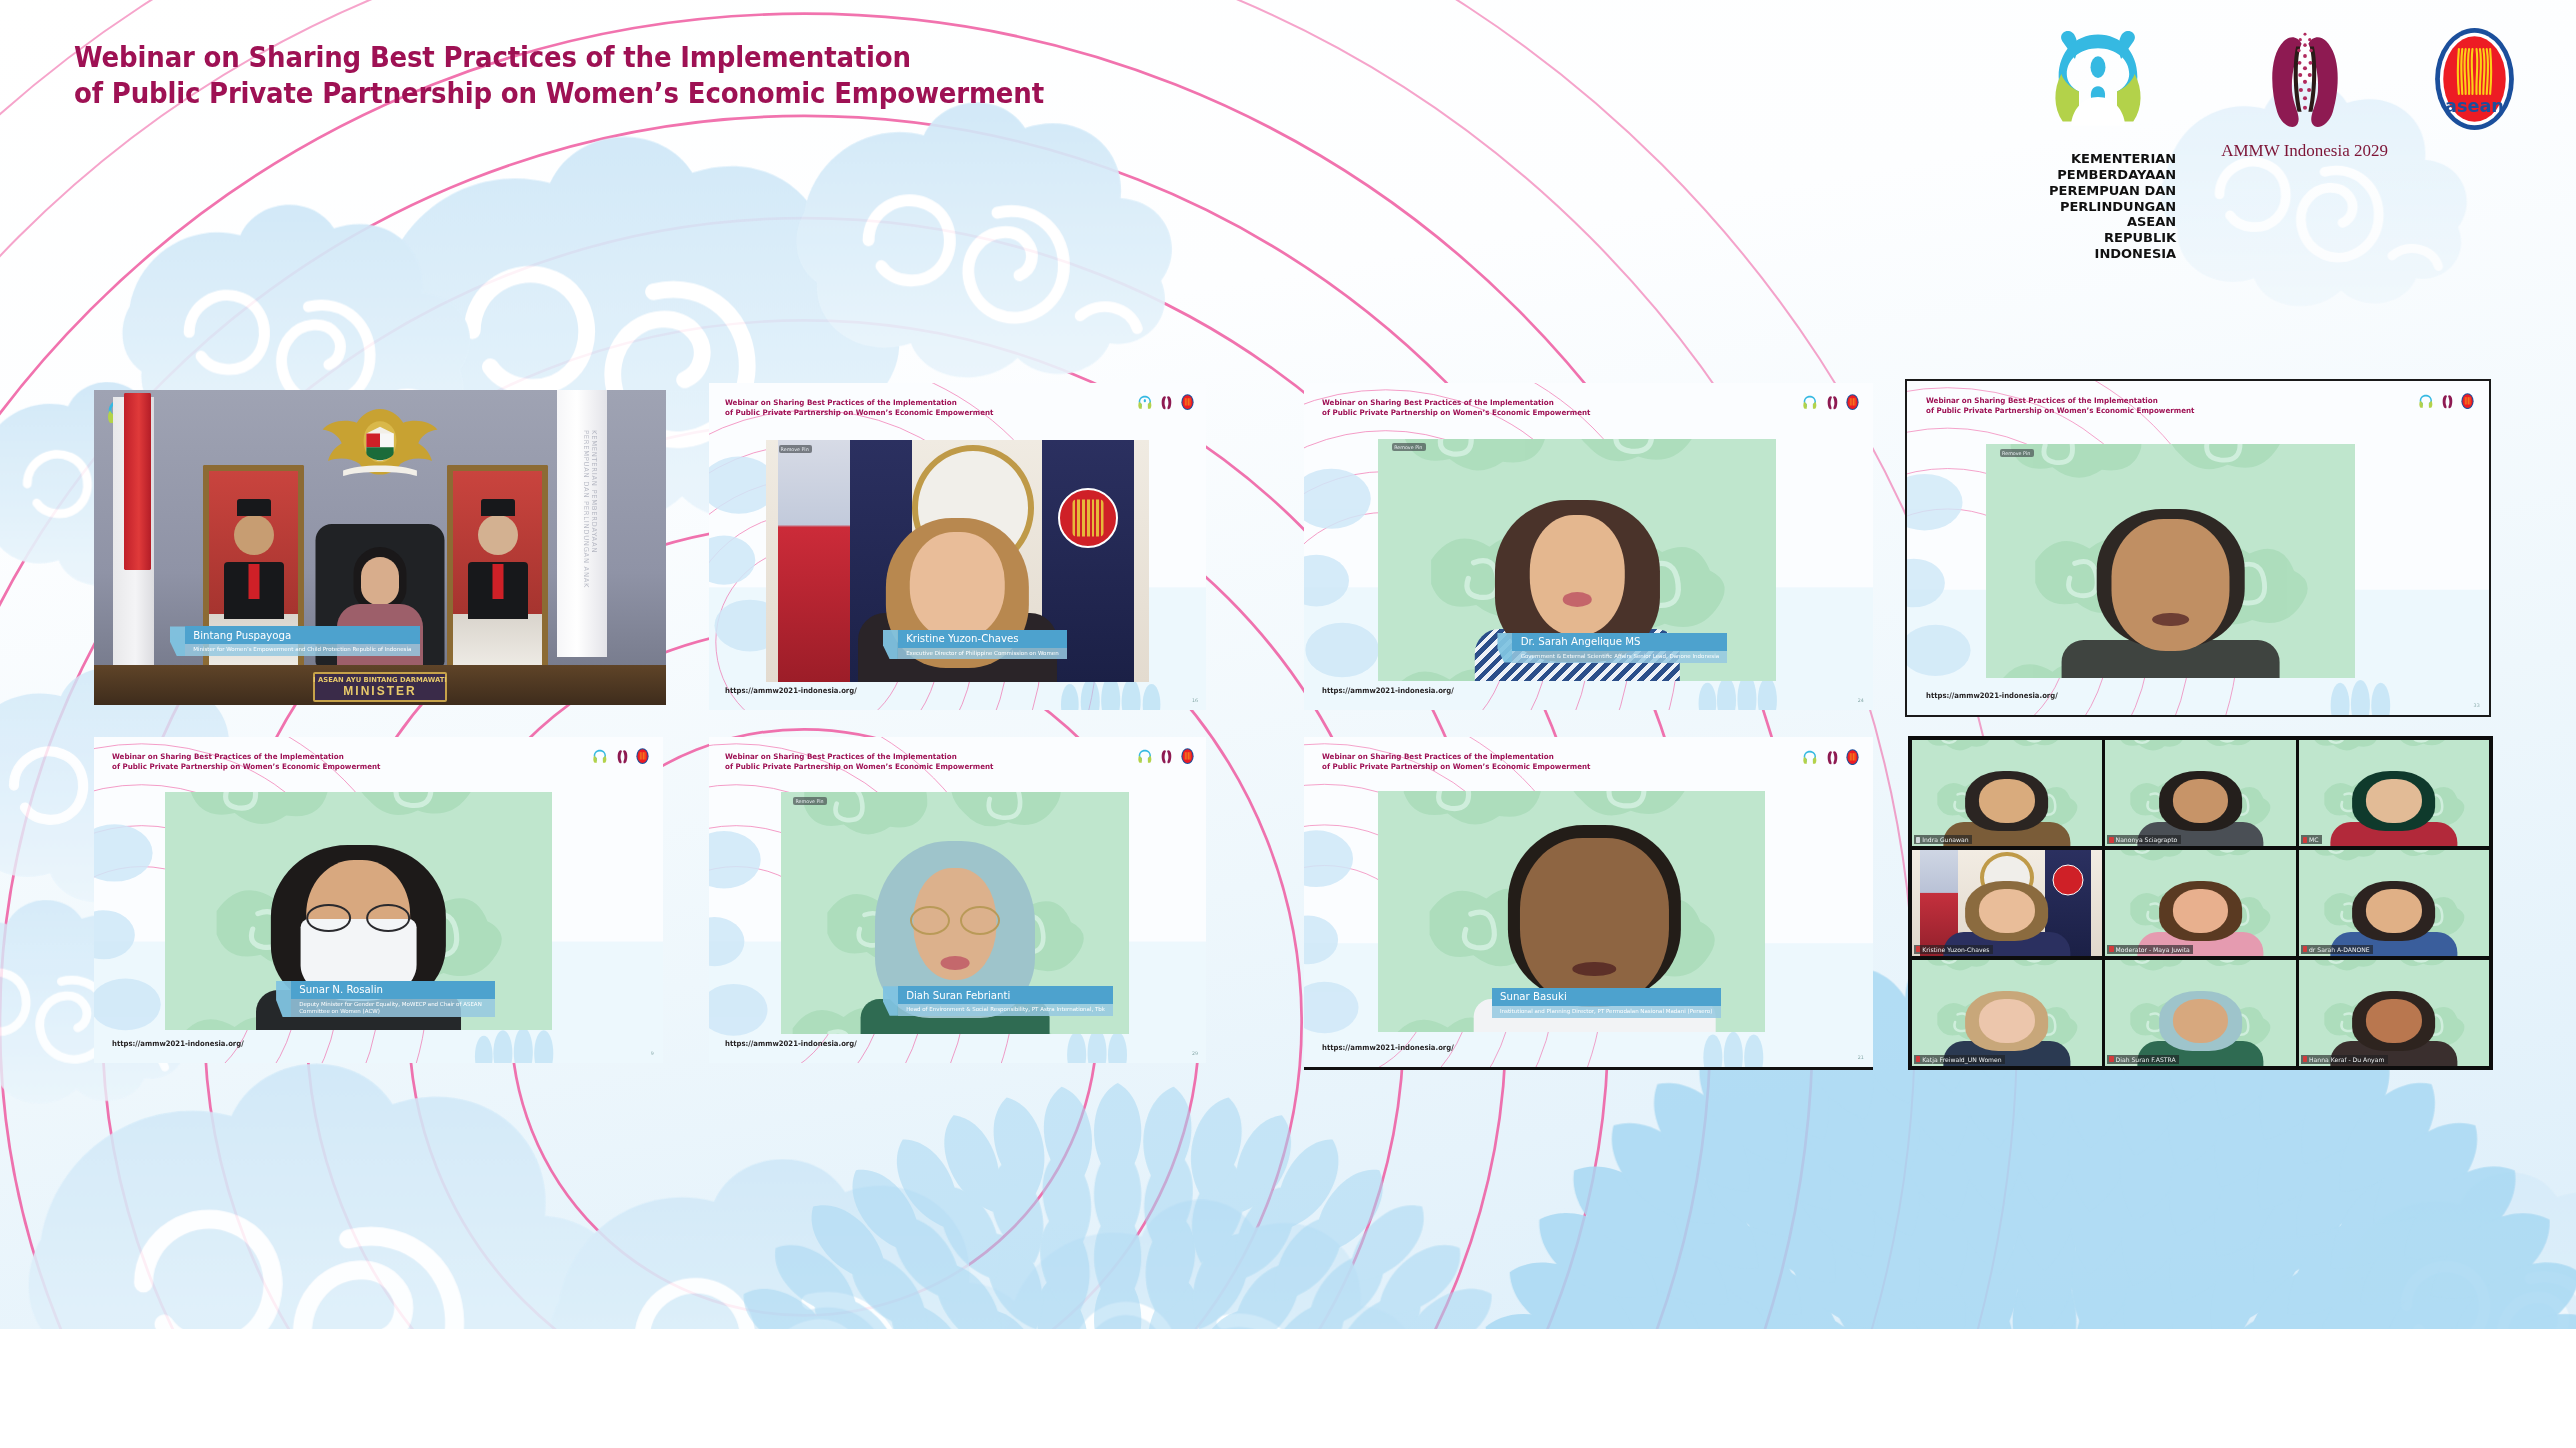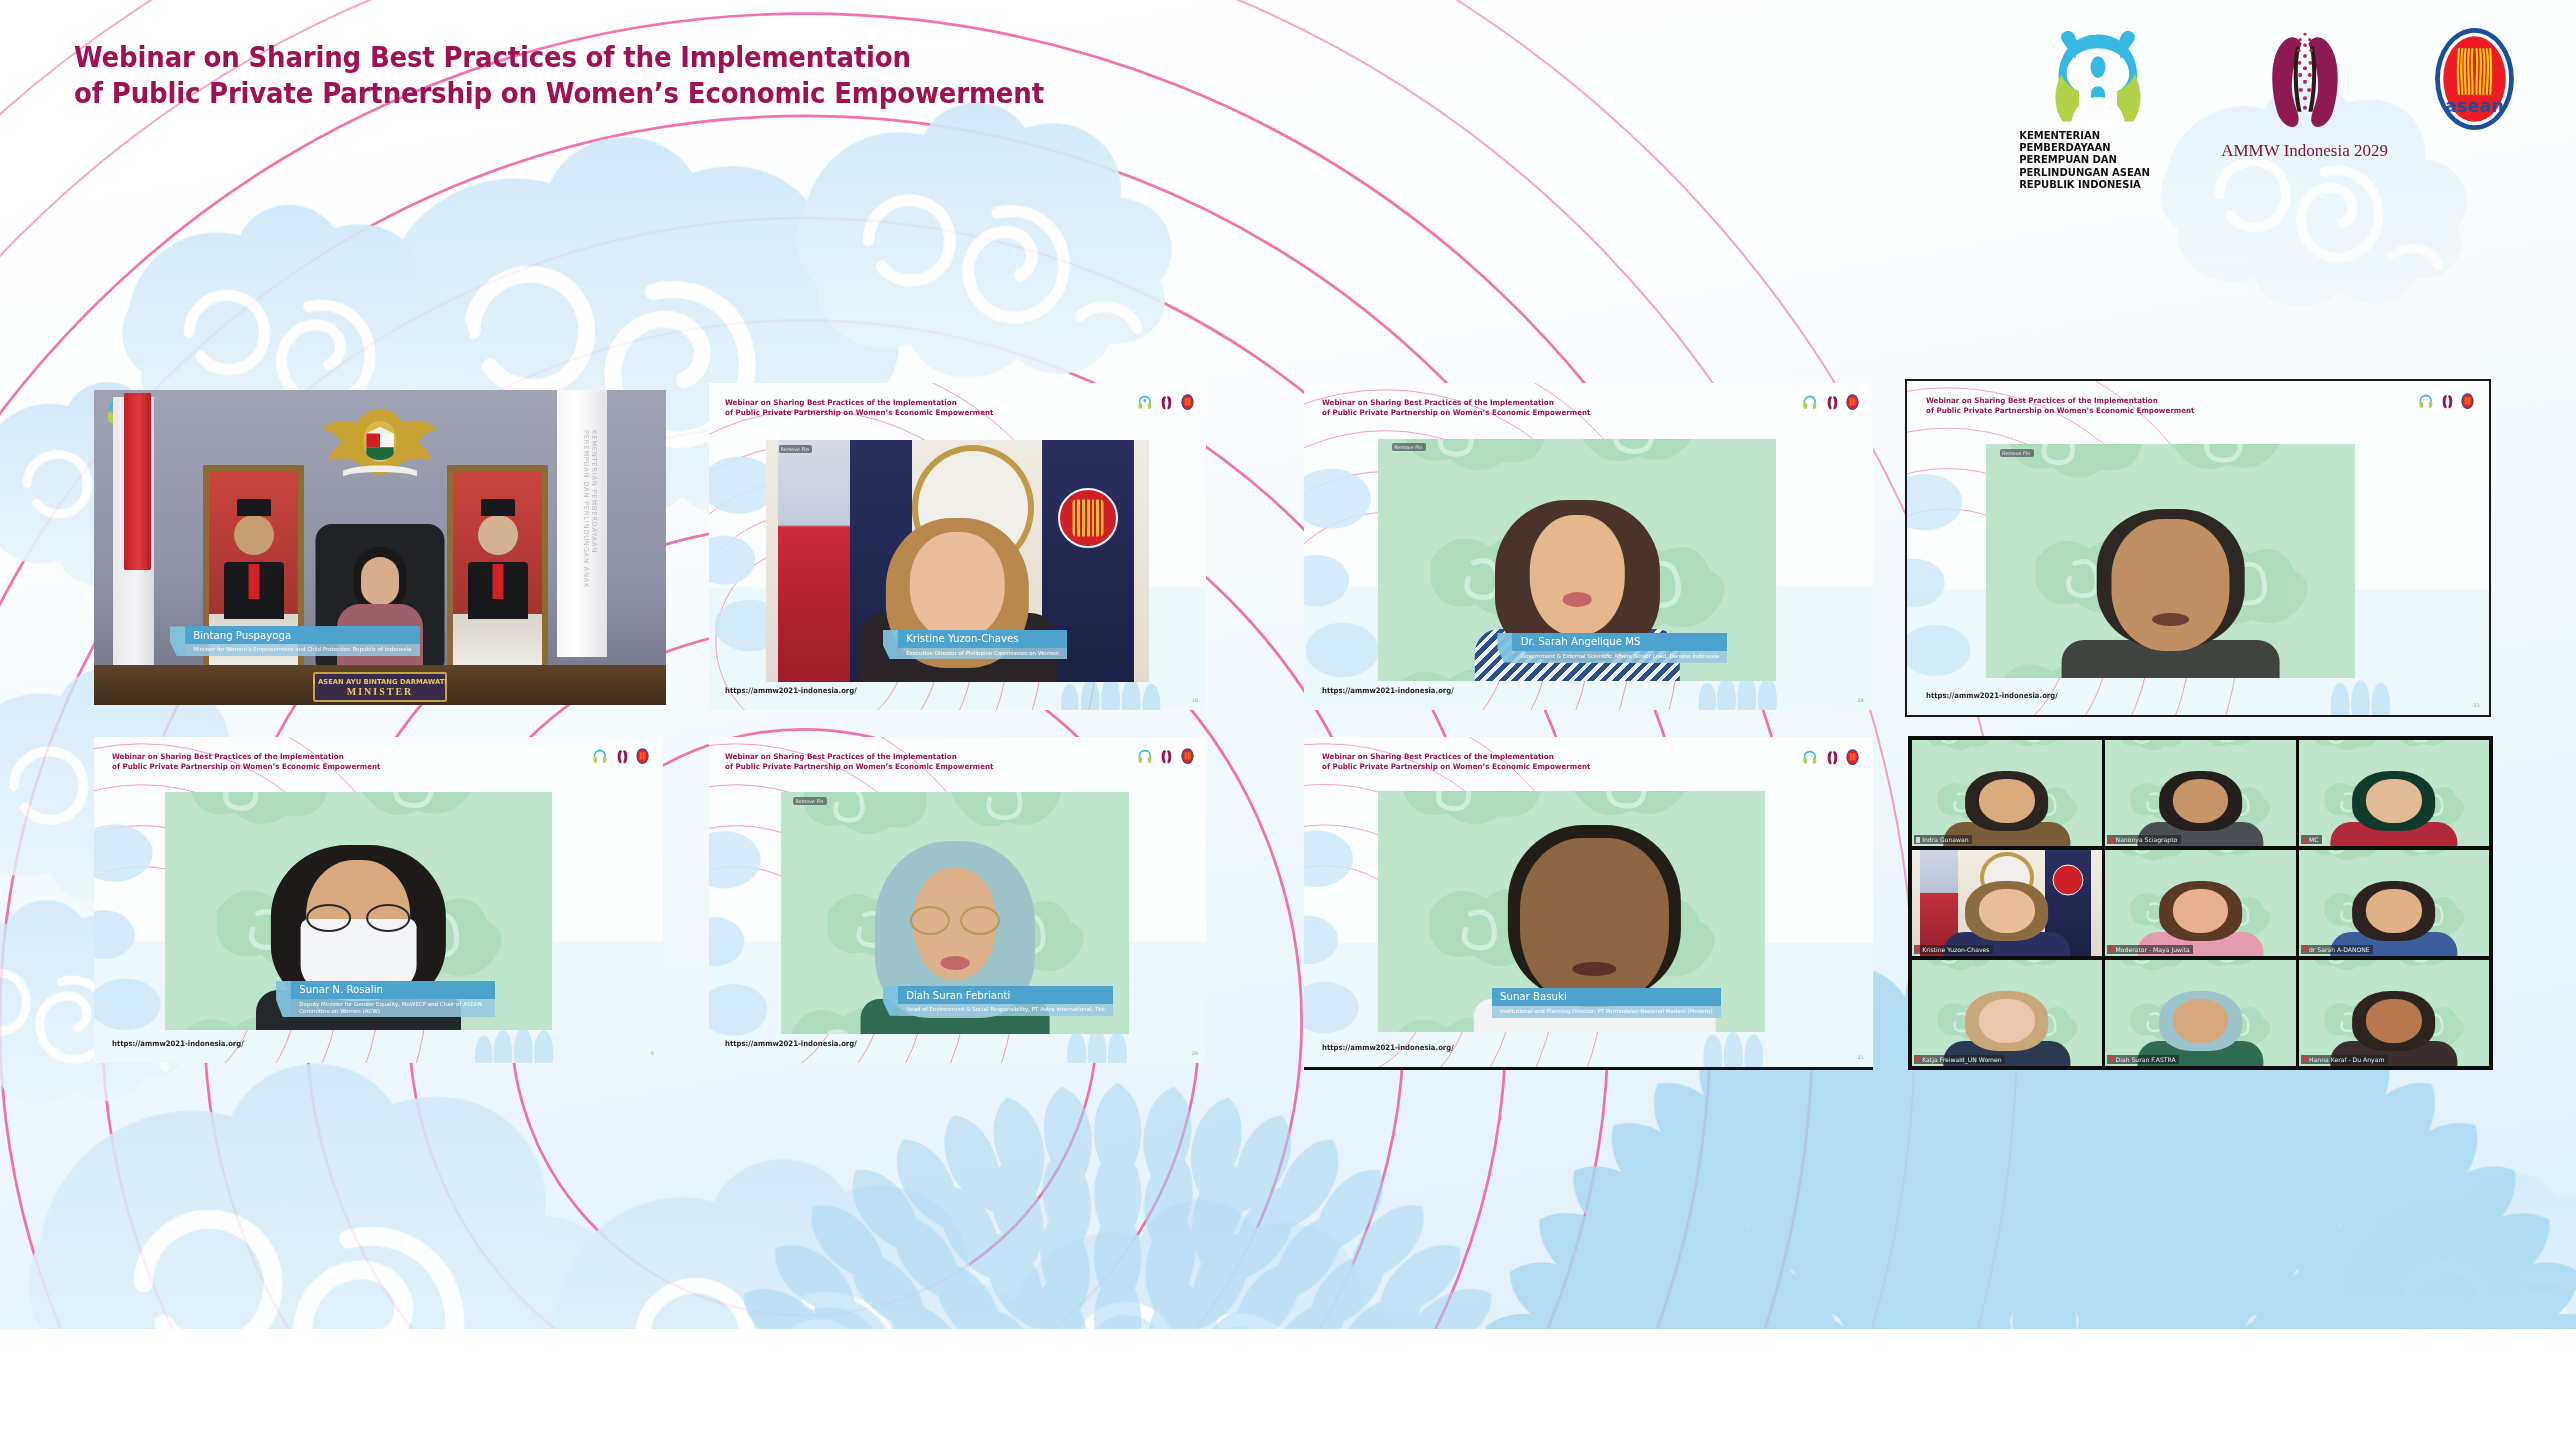--- a/index.html
+++ b/index.html
@@ -46,26 +46,26 @@
     position: absolute;
     right: 60px; top: 26px;
     display: flex;
     align-items: flex-start;
     gap: 45px;
     z-index: 40;
   }
   .logo-block { display: flex; flex-direction: column; align-items: center; }
   .logo-caption {
     font-family: "DejaVu Sans", sans-serif;
-    font-size: 10px;
+    font-size: 13px;
     font-weight: 700;
     line-height: 1.22;
-    text-align: left;
+    text-align: right;
     color: #111;
-    margin-top: 0;
+    margin-top: 21px;
     max-width: 157px;
   }
   .logo-caption-ammw {
     font-family: "Liberation Serif", serif;
     font-size: 17px;
     color: #7d1436;
     margin-top: 5.5px;
     white-space: nowrap;
   }
 
@@ -656,21 +656,21 @@
       <div style="position:absolute;left:50%;bottom:38px;transform:translateX(-50%);width:86px;height:120px;">
         <div style="position:absolute;left:50%;top:0;transform:translateX(-50%);width:53px;height:65px;border-radius:29px 29px 26px 26px;background:#1a1819;"></div>
         <div style="position:absolute;left:50%;top:9.5px;transform:translateX(-50%);width:38px;height:48px;border-radius:19px 19px 17.7px 17.7px;background:#d8ad8c;"></div>
         <div style="position:absolute;left:50%;bottom:0;transform:translateX(-50%);width:86px;height:63px;border-radius:23px 23px 0 0;background:#9d5f6a;"></div>
       </div>
 
       <div style="position:absolute;left:0;right:0;bottom:0;height:40px;background:linear-gradient(180deg,#5f4428,#3e2c1c);"></div>
       <div style="position:absolute;left:50%;bottom:2.7px;transform:translateX(-50%);width:134px;height:30px;background:#3a2b49;border:2px solid #c6a24a;border-radius:2px;
                   display:flex;flex-direction:column;align-items:center;justify-content:center;">
         <div style="color:#e7c96b;font-size:6.8px;font-weight:700;font-family:'DejaVu Sans',sans-serif;white-space:nowrap;">I ASEAN AYU BINTANG DARMAWATI</div>
-        <div style="color:#e7c96b;font-size:10px;font-weight:700;letter-spacing:2px;font-family:Liberation Serif, serif;text-align:center;">MINISTER</div>
+        <div style="color:#e7c96b;font-size:12px;font-weight:700;letter-spacing:2px;font-family:Liberation Sans, sans-serif;text-align:center;">MINISTER</div>
       </div>
 
       <div class="banner" style="left:76px; bottom:49px;">
         <div class="banner-tab"></div>
         <div class="banner-body">
           <div class="banner-name">Bintang Puspayoga</div>
           <div class="banner-role">Minister for Women’s Empowerment and Child Protection Republic of Indonesia</div>
         </div>
       </div>
     </div>

